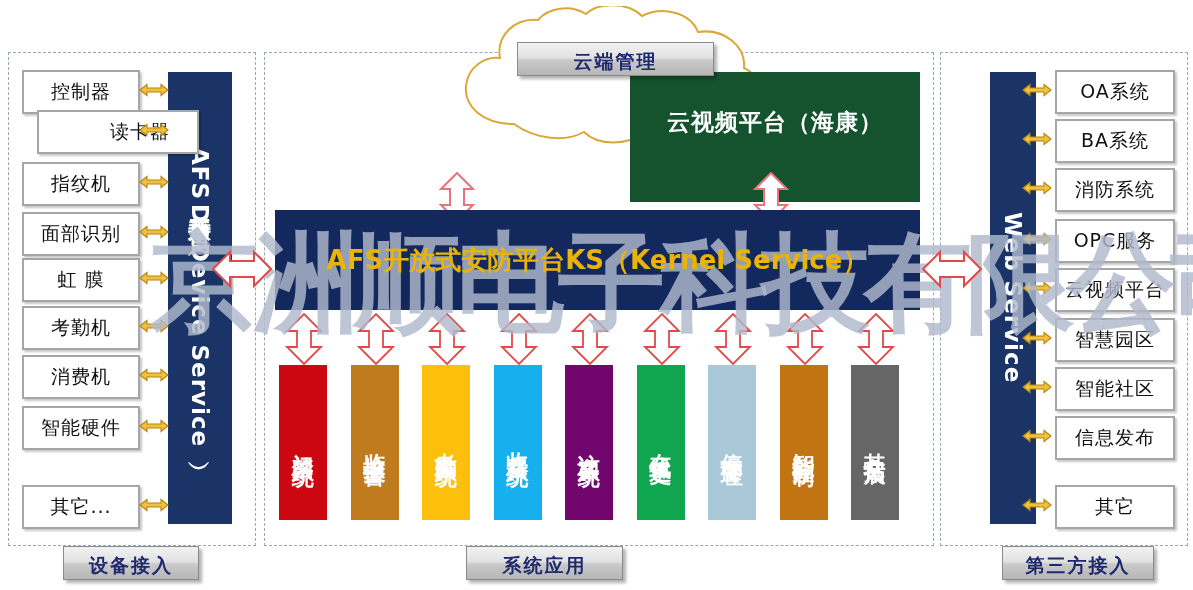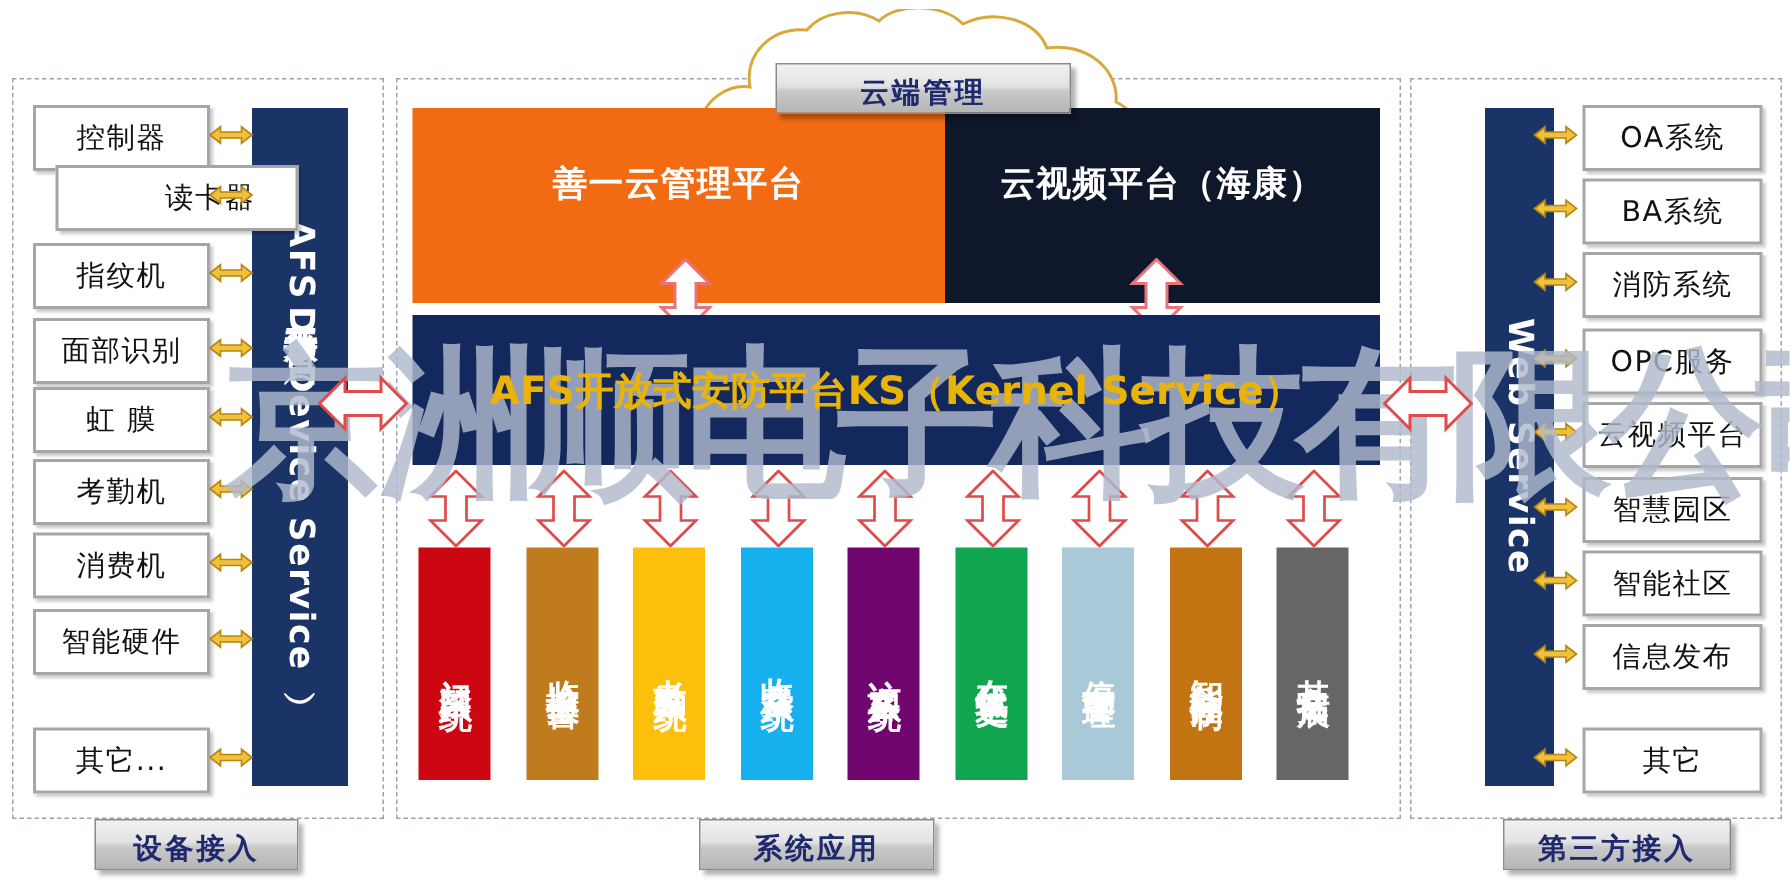--- a/index.html
+++ b/index.html
@@ -56,21 +56,21 @@
     color:#1f2a6e;font-size:19px;font-weight:bold;letter-spacing:2px;
     white-space:nowrap;z-index:40;
   }
 
   
   .cloudblock{
     position:absolute;display:flex;align-items:center;justify-content:center;
     color:#fff;font-size:23px;font-weight:bold;letter-spacing:1px;white-space:nowrap;
   }
   #block-orange{left:275px;top:72px;width:355px;height:130px;background:#f26a12;}
-  #block-green{left:630px;top:72px;width:290px;height:130px;background:#0f172a;}
+  #block-green{left:630px;top:72px;width:290px;height:130px;background:#14532d;}
   #block-orange span{padding-bottom:30px;}
   #block-green span{padding-bottom:30px;}
 
   
   #kernel{
     position:absolute;left:275px;top:210px;width:645px;height:100px;
     background:#13295e;display:flex;align-items:center;justify-content:center;
   }
   #kernel span{color:#eab308;font-size:26px;font-weight:bold;letter-spacing:0px;white-space:nowrap;}
 
@@ -112,23 +112,20 @@
     <svg width="320" height="145" viewBox="0 0 320 145">
       <path d="M62,118 C30,118 12,100 14,80 C16,60 34,50 48,52
                C44,30 62,12 86,14 C96,2 118,-2 134,8
                C146,-4 176,-4 190,10 C210,0 238,6 246,26
                C272,22 294,40 292,62 C310,70 314,96 296,110
                C282,122 258,124 244,118 C232,132 206,136 192,126
                C176,140 146,140 132,126 C114,136 84,134 62,118 Z" fill="#ffffff" stroke="#d8a93a" stroke-width="2"></path>
     </svg>
   </div>
 
-  <div class="cloudblock" id="block-orange">
-    <span>善一云管理平台</span>
-  </div>
   <div class="cloudblock" id="block-green">
     <span>云视频平台（海康）</span>
   </div>
 
   <div class="plate" style="left:517px;top:42px;width:195px;height:32px;">
     <span>云端管理</span>
   </div>
 
   <div class="dbl" style="left:438px;top:172px;">
     <svg width="38" height="50" viewBox="0 0 38 50">

